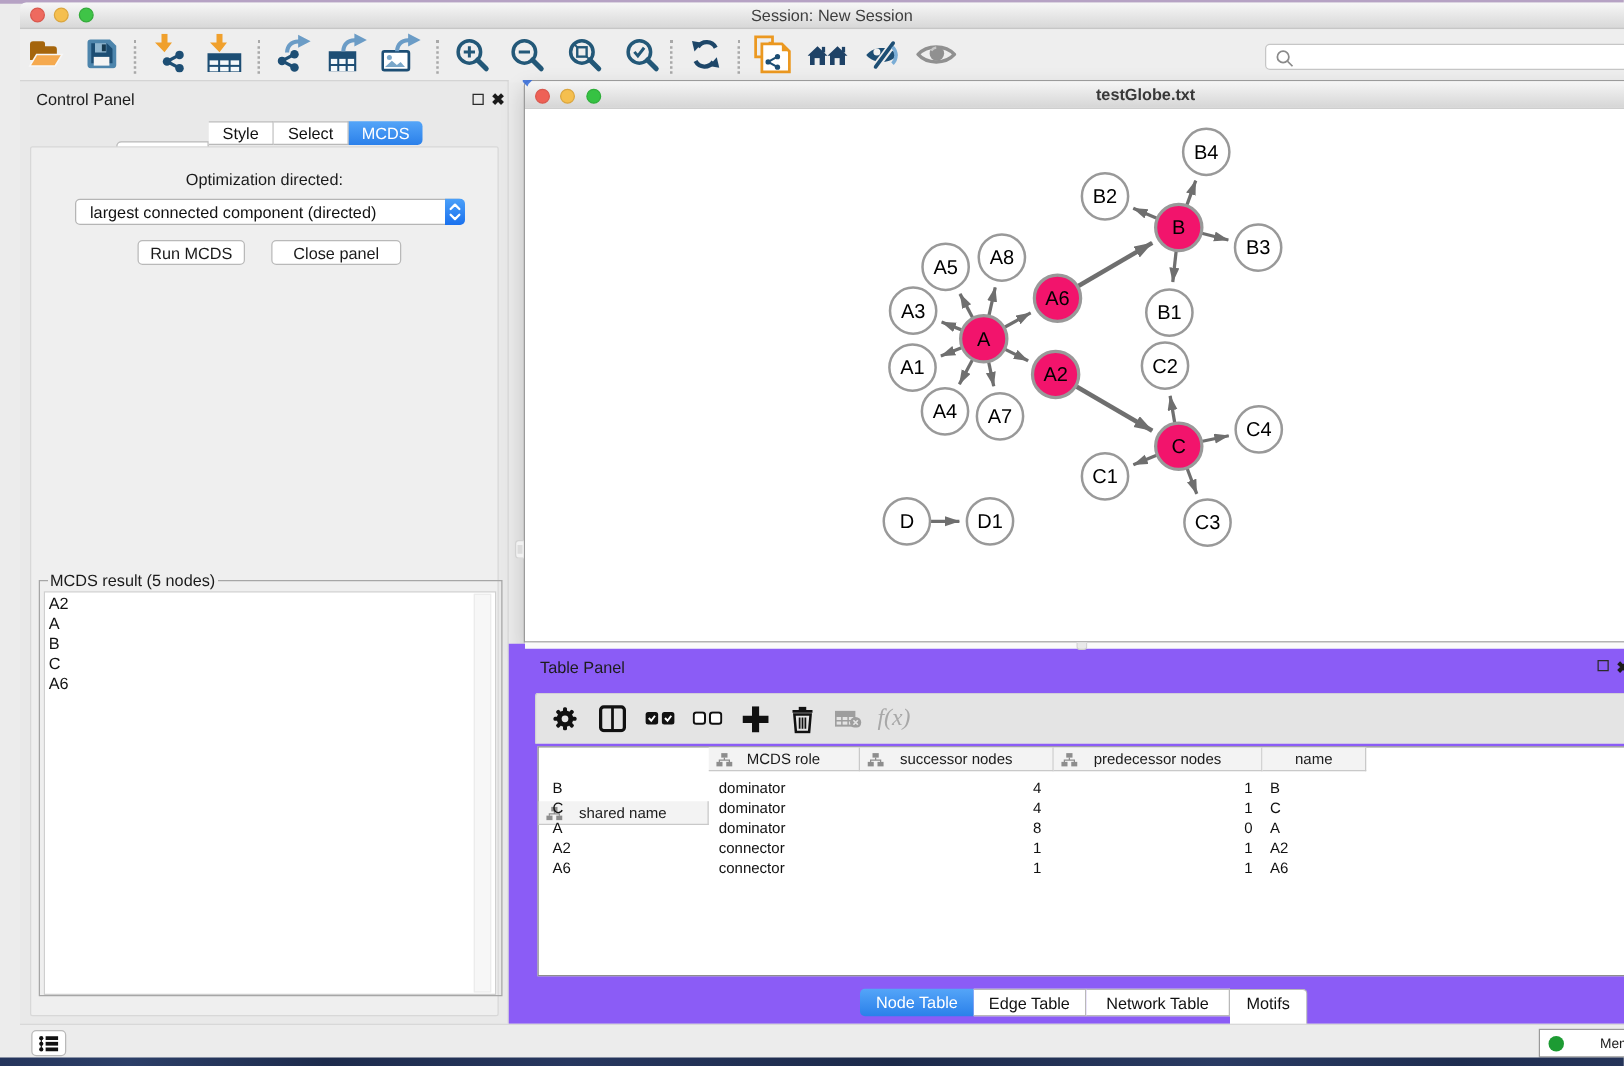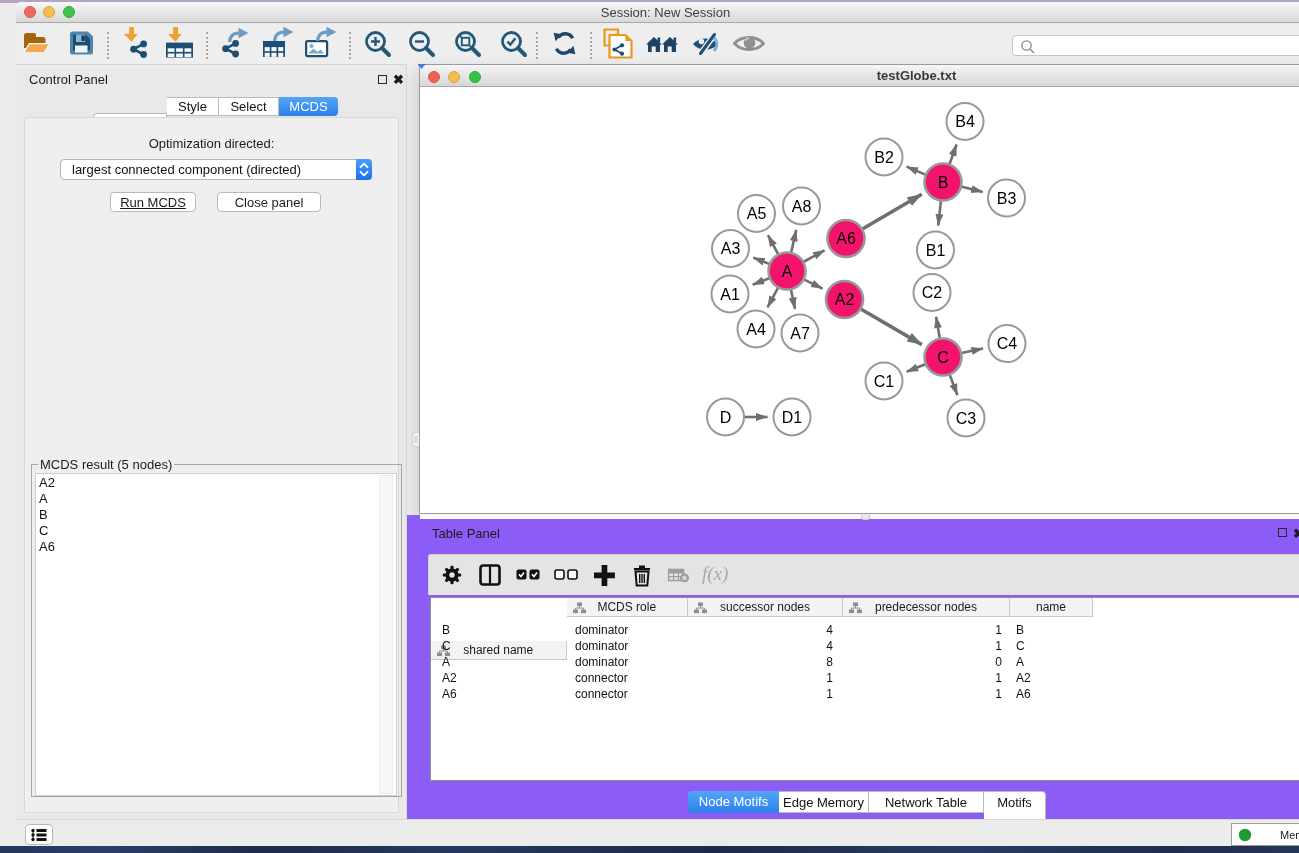--- a/index.html
+++ b/index.html
@@ -233,21 +233,21 @@
     <div class="abs" style="left:8px; top:52px; width:375px; height:696px; background:#efefef; border:1px solid #d8d8d8; border-radius:2px;"></div>
     <div class="abs" style="left:0; top:71px; width:391px; text-align:center; font-size:13px; color:#1b1b1b;">Optimization directed:</div>
     <div class="abs" style="left:44px; top:94px; width:311px; height:21px; background:#fff; border:1px solid #b5b5b5; border-radius:4px; font-size:13px; color:#111; text-align:left; padding-left:11px; line-height:20px;">largest connected component (directed)
       <div class="abs" style="left:295px; top:-1px; width:16px; height:21px; background:linear-gradient(#4ba0f9,#1a71ee); border-radius:0 4px 4px 0; ">
         <svg width="16" height="21" viewBox="0 0 16 21" style="position:absolute;left:0;top:0">
           <path d="M4.5 8.2 L8 4.7 L11.5 8.2" stroke="#fff" stroke-width="1.8" fill="none" stroke-linecap="round" stroke-linejoin="round"></path>
           <path d="M4.5 12.8 L8 16.3 L11.5 12.8" stroke="#fff" stroke-width="1.8" fill="none" stroke-linecap="round" stroke-linejoin="round"></path>
         </svg>
       </div>
     </div>
-    <div class="btn" style="left:94px; top:127px; width:86px; height:20px; line-height:19px;text-decoration:underline;">Run MCDS</div>
+    <div class="btn" style="left:94px; top:127px; width:86px; height:20px; line-height:19px;">Run MCDS</div>
     <div class="btn" style="left:201px; top:127px; width:104px; height:20px; line-height:19px;">Close panel</div>
 
     <fieldset class="abs" style="left:15px; top:392px; width:371px; height:340px; border:1px solid #a6a6a6; border-radius:0;">
       <legend style="font-size:13px; color:#1b1b1b; margin-left:6px; padding:0 2px;">MCDS result (5 nodes)</legend>
     </fieldset>
     <div class="abs" style="left:19px; top:408px; width:362px; height:323px; background:#fff; border:1px solid #cfcfcf;">
       <div class="abs" style="left:0px; top:1px; width:100%;">
         <div style="font-size:13px; color:#111; padding-left:3px; line-height:16px;">A2</div>
         <div style="font-size:13px; color:#111; padding-left:3px; line-height:16px;">A</div>
         <div style="font-size:13px; color:#111; padding-left:3px; line-height:16px;">B</div>
@@ -440,22 +440,22 @@
       <div class="trow" style="left:302px; top:71.5px; width:100px; text-align:right;">1</div>
       <div class="trow" style="left:471px; top:71.5px; width:100px; text-align:right;">1</div>
       <div class="trow" style="left:585px; top:71.5px; width:70px;">A2</div>
       <div class="trow" style="left:11px; top:87.5px; width:120px;">A6</div>
       <div class="trow" style="left:144px; top:87.5px; width:110px;">connector</div>
       <div class="trow" style="left:302px; top:87.5px; width:100px; text-align:right;">1</div>
       <div class="trow" style="left:471px; top:87.5px; width:100px; text-align:right;">1</div>
       <div class="trow" style="left:585px; top:87.5px; width:70px;">A6</div>
     </div>
     <div class="abs tabstrip" style="left:0; top:276px; width:908px; height:22px;">
-      <div class="tab sel" style="left:281px; width:91px; height:22px; line-height:22px; border-radius:4px 0 0 4px;">Node Motifs</div>
-      <div class="tab" style="left:372px; width:90px; height:22px; line-height:21px;">Edge Memory</div>
+      <div class="tab sel" style="left:281px; width:91px; height:22px; line-height:22px; border-radius:4px 0 0 4px;">Node Table</div>
+      <div class="tab" style="left:372px; width:90px; height:22px; line-height:21px;">Edge Table</div>
       <div class="tab" style="left:462px; width:115px; height:22px; line-height:21px;">Network Table</div>
       <div class="tab" style="left:577px; width:62px; height:36px; line-height:21px; border-radius:0 4px 4px 0;">Motifs</div>
     </div>
   </div>
 
   <div class="abs" style="left:404px; top:512px; width:894px; height:5px; background:#fafafa;"></div>
   <div class="abs" style="left:845px; top:512px; width:9px; height:6px; background:#e9e9e9; border:1px solid #cdcdcd; border-radius:0 0 3px 3px; border-top:none;"></div>
   <div class="abs" style="left:396px; top:430px; width:7px; height:15px; background:#f2f2f2; border:1px solid #d2d2d2; border-radius:3px 0 0 3px; border-right:none;">
       <div style="position:absolute;left:1px;top:3px;width:4px;height:7px;background:#dcdcdc;"></div>
     </div>

